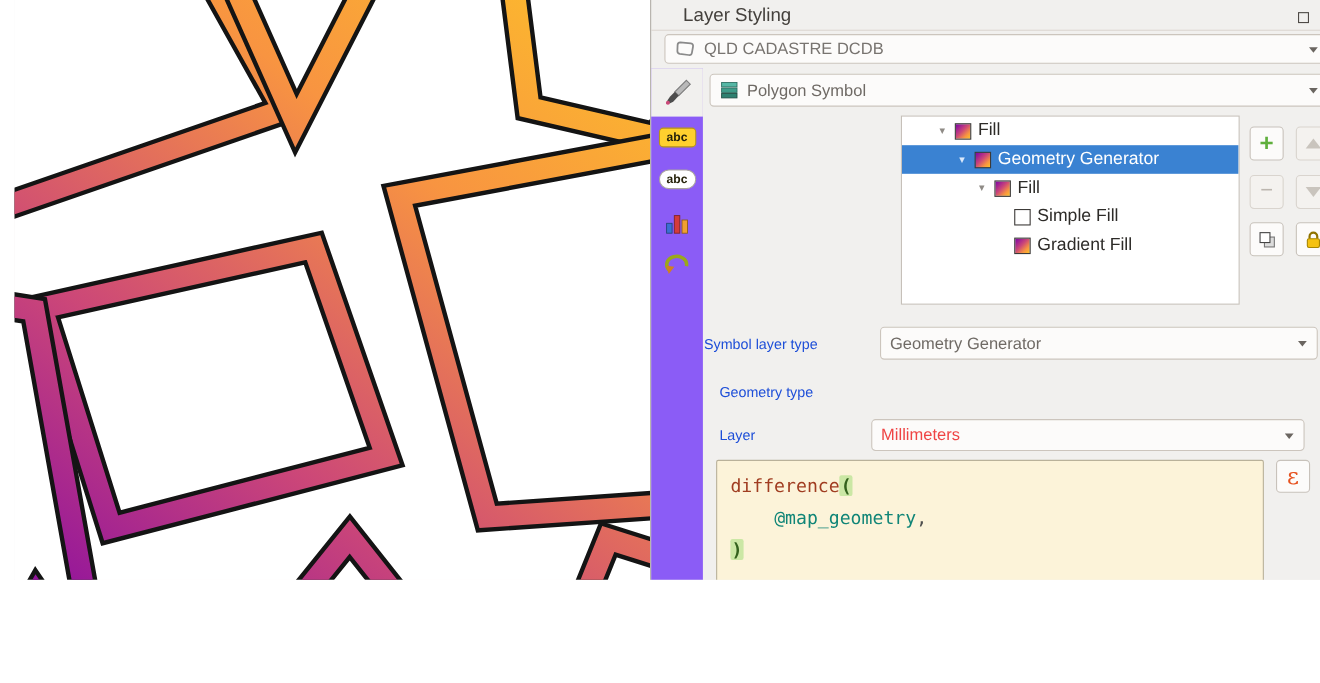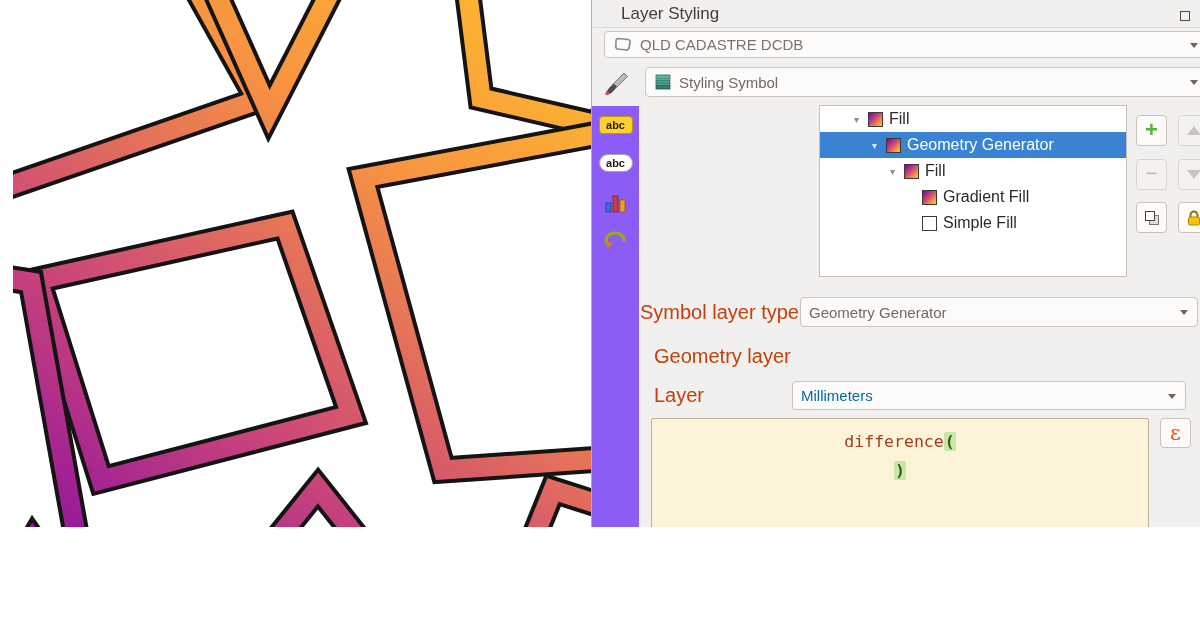--- a/index.html
+++ b/index.html
@@ -73,32 +73,32 @@
     background:#fcfbfa; border:1px solid #c8c2bb;
     display:flex; align-items:center; justify-content:center;
   }
   .tool-btn.disabled { background:#f4f2ef; border-color:#d9d4ce; }
   .plus-glyph { font-size:22px; font-weight:bold; color:#5faf3c; line-height:1; margin-top:-2px; }
   .minus-glyph { font-size:20px; color:#bcb6af; line-height:1; margin-top:-3px; }
   .tri-up { width:0; height:0; border-left:7px solid transparent; border-right:7px solid transparent; border-bottom:9px solid #c9c4bd; }
   .tri-down { width:0; height:0; border-left:7px solid transparent; border-right:7px solid transparent; border-top:9px solid #c9c4bd; }
 
   
-  .form-label { position:absolute; font-size:20px; color:#c2410c; line-height:29px; white-space:nowrap; }
+  .form-label { position:absolute; font-size:13px; color:#1d4ed8; line-height:29px; white-space:nowrap; }
   #combo-symbol-layer-type { left:208px; top:297px; width:398px; height:30px; }
   #combo-geometry-type { left:200px; top:342px; width:394px; height:29px; }
-  #combo-units { left:200px; top:381px; width:394px; height:29px; color:#0369a1; }
+  #combo-units { left:200px; top:381px; width:394px; height:29px; color:#ef4444; }
 
   
   #expression-editor {
     position:absolute; left:59px; top:418px; width:498px; height:203px;
     background:#fcf3d9; border:1px solid #b9b19a; border-radius:2px;
     padding:8px 12px; overflow:hidden;
   }
-  .code-line { white-space:pre; font-family:"DejaVu Sans Mono", monospace; font-size:16.5px; line-height:29px;text-align:center; }
+  .code-line { white-space:pre; font-family:"DejaVu Sans Mono", monospace; font-size:16.5px; line-height:29px; }
   .code-line span.hl { border-radius:2px; font-weight:bold; padding:0 1px; }
   #epsilon-btn {
     position:absolute; left:568px; top:418px; width:31px; height:30px;
     background:#fcfbfa; border:1px solid #c8c2bb; border-radius:4px;
     display:flex; align-items:center; justify-content:center;
     font-size:21px; color:#e6521f; font-family:"DejaVu Serif", serif;
   }
 </style>
 </head>
 <body>
@@ -157,21 +157,21 @@
       <span>QLD CADASTRE DCDB</span>
       <span class="arrow"></span>
     </div>
 
     <div class="combo" id="renderer-combo">
       <svg width="18" height="16" viewBox="0 0 18 16">
         <rect x="2" y="1" width="14" height="4" fill="#55b7a5" stroke="#2d6e62" stroke-width="0.8"></rect>
         <rect x="2" y="6" width="14" height="4" fill="#3f9d8a" stroke="#2d6e62" stroke-width="0.8"></rect>
         <rect x="2" y="11" width="14" height="4" fill="#2e8070" stroke="#1f4f45" stroke-width="0.8"></rect>
       </svg>
-      <span>Styling Symbol</span>
+      <span>Polygon Symbol</span>
       <span class="arrow"></span>
     </div>
 
     <div id="strip">
       <div class="strip-tab" id="tab-symbology">
         <svg width="26" height="26" viewBox="0 0 26 26">
           <path d="M21 2 L24.5 5.5 L14 16 L10.5 12.5 Z" fill="#b9b9b9" stroke="#7e7e7e" stroke-width="1"></path>
           <path d="M10.5 12.5 L14 16 L9 21.5 Q5 24 2.6 23.2 Q3.6 20 6 17 Z" fill="#4d4d4d"></path>
           <circle cx="4.2" cy="22.4" r="1.8" fill="#cc4778"></circle>
         </svg>
@@ -208,27 +208,27 @@
           <span class="swatch" style="background: linear-gradient(135deg, rgb(126, 3, 168), rgb(204, 71, 120) 45%, rgb(248, 148, 65) 75%, rgb(253, 195, 40));"></span>
           <span class="tree-label">Geometry Generator</span>
         </div>
         <div class="tree-row" style="padding-left: 70px;">
           <span class="expander">▾</span>
           <span class="swatch" style="background: linear-gradient(135deg, rgb(126, 3, 168), rgb(204, 71, 120) 45%, rgb(248, 148, 65) 75%, rgb(253, 195, 40));"></span>
           <span class="tree-label">Fill</span>
         </div>
         <div class="tree-row" style="padding-left: 88px;">
           <span class="expander"></span>
-          <span class="swatch" style="background: linear-gradient(135deg, rgb(126, 3, 168), rgb(204, 71, 120) 45%, rgb(248, 148, 65) 75%, rgb(253, 195, 40));"></span>
-          <span class="tree-label">Gradient Fill</span>
+          <span class="swatch"></span>
+          <span class="tree-label">Simple Fill</span>
         </div>
         <div class="tree-row" style="padding-left: 88px;">
           <span class="expander"></span>
-          <span class="swatch"></span>
-          <span class="tree-label">Simple Fill</span>
+          <span class="swatch" style="background: linear-gradient(135deg, rgb(126, 3, 168), rgb(204, 71, 120) 45%, rgb(248, 148, 65) 75%, rgb(253, 195, 40));"></span>
+          <span class="tree-label">Gradient Fill</span>
         </div>
       </div>
 
     <div class="tool-btn" style="left:544px; top:115px;">
         <span class="plus-glyph">+</span>
       </div>
     <div class="tool-btn disabled" style="left:586px; top:115px;">
         <span class="tri-up"></span>
       </div>
     <div class="tool-btn disabled" style="left:544px; top:159px;">
@@ -249,31 +249,32 @@
         <rect x="3.5" y="8" width="11" height="8" rx="1.5" fill="#f5c211" stroke="#a88600"></rect>
       </svg>
     </div>
 
     <div class="form-label" style="left:48px; top:298px;">Symbol layer type</div>
     <div class="combo" id="combo-symbol-layer-type">
       <span>Geometry Generator</span>
       <span class="arrow"></span>
     </div>
 
-    <div class="form-label" style="left:62px; top:342px;">Geometry layer</div>
+    <div class="form-label" style="left:62px; top:342px;">Geometry type</div>
 
     <div class="form-label" style="left:62px; top:381px;">Layer</div>
     <div class="combo" id="combo-units">
       <span>Millimeters</span>
       <span class="arrow"></span>
     </div>
 
     <div id="expression-editor">
       <div class="code-inner">
           <div class="code-line"><span style="color: rgb(160, 61, 33);">difference</span><span class="hl" style="color: rgb(51, 97, 29); background: rgb(203, 231, 165);">(</span></div>
+          <div class="code-line"><span style="color: rgb(77, 77, 77);">    </span><span style="color: rgb(16, 133, 119);">@map_geometry</span><span style="color: rgb(77, 77, 77);">,</span></div>
           <div class="code-line"><span class="hl" style="color: rgb(51, 97, 29); background: rgb(203, 231, 165);">)</span></div>
         </div>
     </div>
     <div id="epsilon-btn">
       <span>ε</span>
     </div>
 
   </div>
 </div>
 

